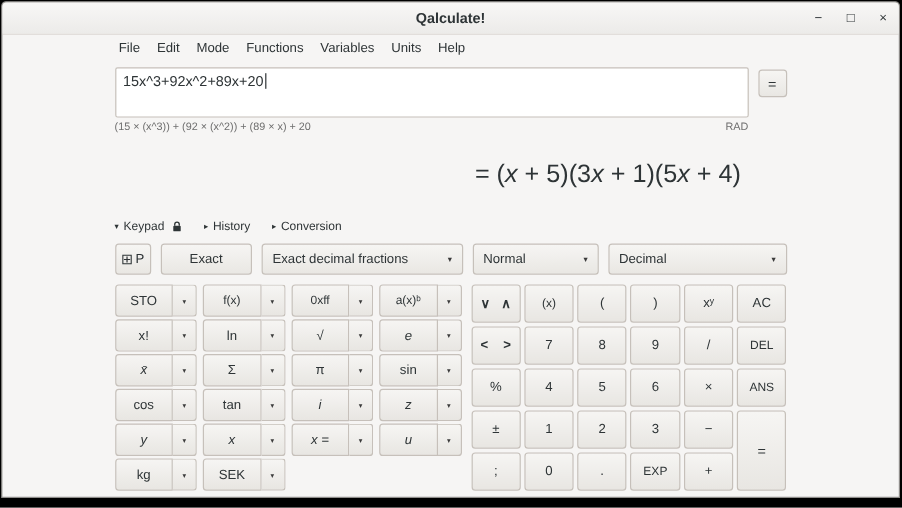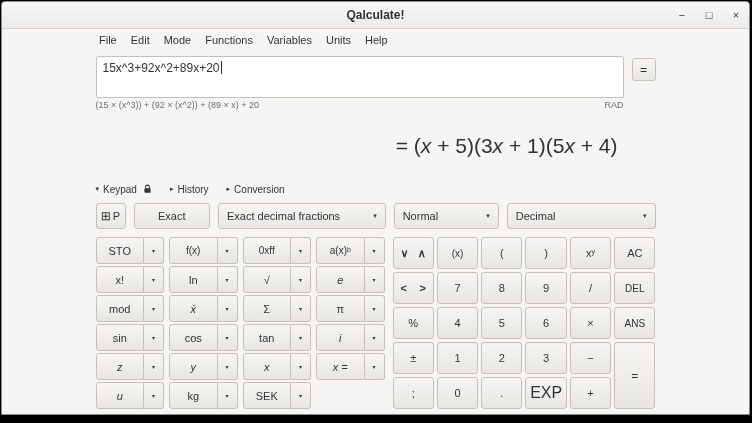--- a/index.html
+++ b/index.html
@@ -193,24 +193,20 @@
           <div class="split">
             <button class="kbtn kmain">ln</button>
             <button class="kbtn karrow">▾</button>
           </div>
           <div class="split">
             <button class="kbtn kmain">√</button>
             <button class="kbtn karrow">▾</button>
           </div>
           <div class="split">
             <button class="kbtn kmain italic">e</button>
-            <button class="kbtn karrow">▾</button>
-          </div>
-          <div class="split">
-            <button class="kbtn kmain">mod</button>
             <button class="kbtn karrow">▾</button>
           </div>
           <div class="split">
             <button class="kbtn kmain italic">x̄</button>
             <button class="kbtn karrow">▾</button>
           </div>
           <div class="split">
             <button class="kbtn kmain">Σ</button>
             <button class="kbtn karrow">▾</button>
           </div>
@@ -290,19 +286,19 @@
           <button class="kbtn rkey" style="font-size: 10px; text-align: right;">ANS</button>
           <button class="kbtn rkey">±</button>
           <button class="kbtn rkey">1</button>
           <button class="kbtn rkey">2</button>
           <button class="kbtn rkey">3</button>
           <button class="kbtn rkey">−</button>
           <button class="kbtn rkey" style="grid-row: span 2; font-size: 12px;">=</button>
           <button class="kbtn rkey">;</button>
           <button class="kbtn rkey">0</button>
           <button class="kbtn rkey">.</button>
-          <button class="kbtn rkey" style="font-size: 16px;">EXP</button>
+          <button class="kbtn rkey" style="font-size: 10px;">EXP</button>
           <button class="kbtn rkey">+</button>
         </div>
     </div>
 
   </div>
 </div>
 
 </body></html>

